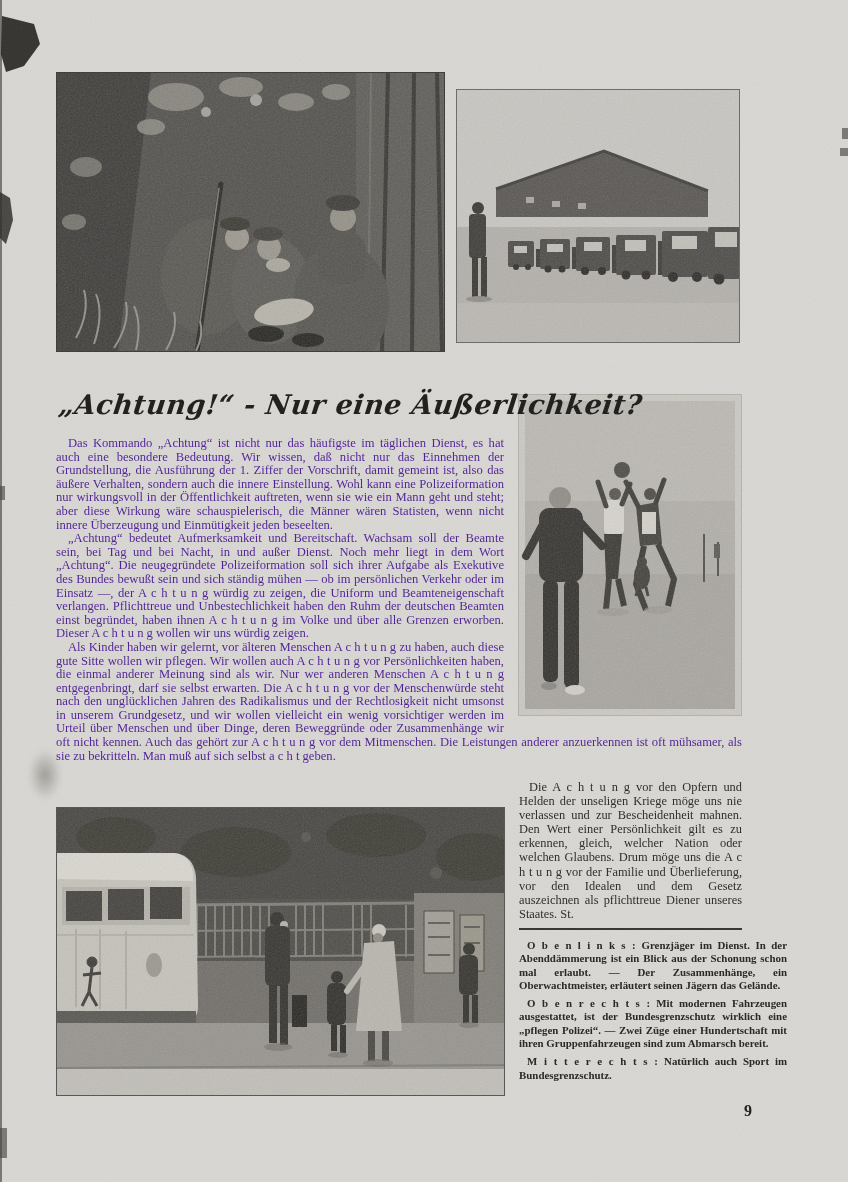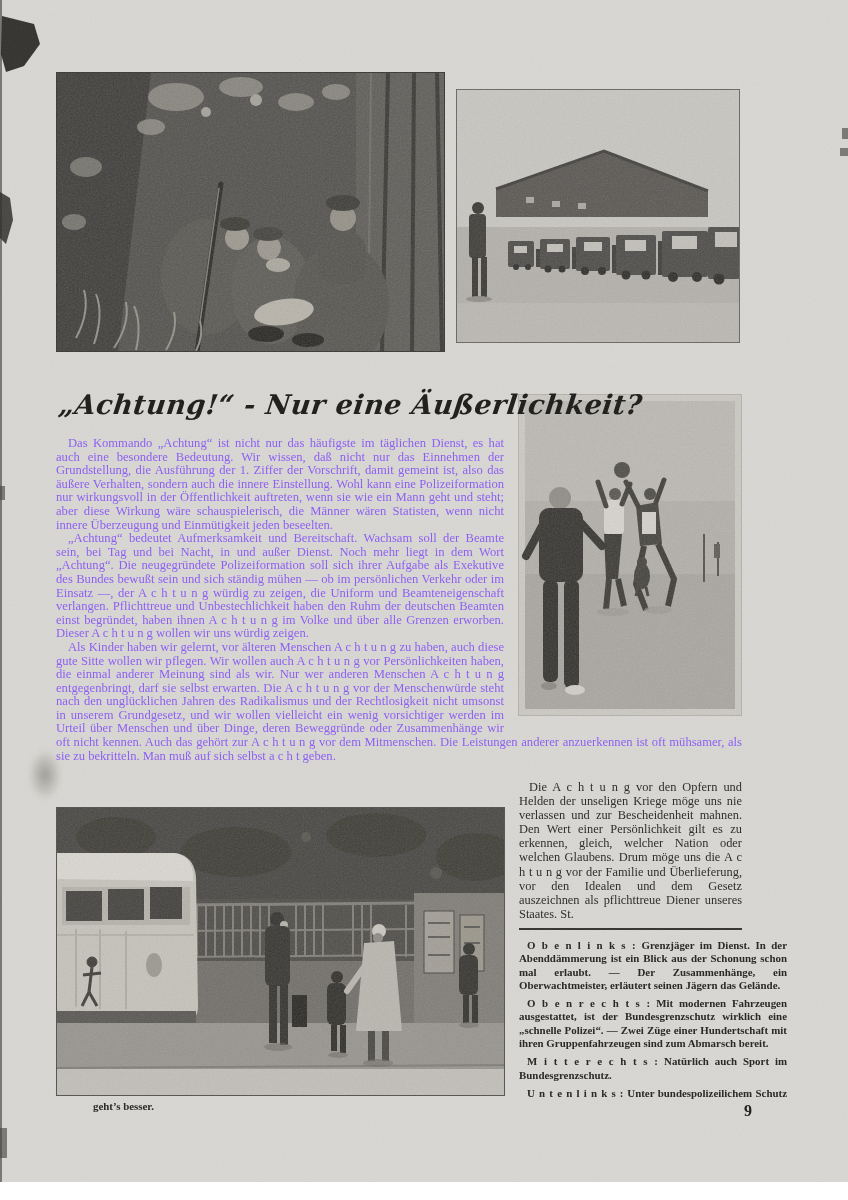--- a/index.html
+++ b/index.html
@@ -13,21 +13,21 @@
   .photo{position:absolute;z-index:2;display:block;}
   .article-top{position:absolute;left:56px;top:382px;width:686px;z-index:2;}
   .headline{
     margin:0 0 9px 0;padding:0;
     font-family:"DejaVu Serif",serif;font-style:italic;font-weight:bold;
     font-size:27px;line-height:46px;letter-spacing:.5px;color:#1a1a18;
     white-space:nowrap;
   }
   .headline .hl-inner{display:inline-block;transform:skewX(-7deg);transform-origin:left bottom;}
   .photo-float-right{float:right;width:224px;height:322px;margin:12px 0 10px 14px;}
-  p.body-par{margin:0;font-size:12.6px;line-height:13.6px;text-align:justify;text-indent:12px;color:#8b5cf6;}
+  p.body-par{margin:0;font-size:12.6px;line-height:13.6px;text-align:justify;text-indent:12px;color:#4c1d95;}
   .article-bottom{position:absolute;left:56px;top:780px;width:731px;z-index:2;}
   .photo-float-left{float:left;width:449px;height:289px;margin:27px 14px 0 0;}
   p.rcol-par{margin:0 45px 0 0;font-size:12.4px;line-height:14.1px;text-align:justify;text-indent:10px;color:#282828;}
   .rule{border:none;border-top:2px solid #32322f;margin:7px 45px 9px 0;}
   .caps{margin-left:37px;}
   p.cap{margin:0 0 5px 0;font-weight:bold;font-size:10.9px;line-height:13.3px;text-align:justify;text-indent:8px;color:#232321;}
   .cap-lead{letter-spacing:.4px;}
   .pagenum{position:absolute;left:744px;top:1102px;font-weight:bold;font-size:16px;color:#1c1c1a;z-index:2;}
   
   .edge-line{position:absolute;left:0;top:0;width:2px;height:1182px;background:#55544f;opacity:.75;z-index:3;}
@@ -349,23 +349,22 @@
       <ellipse cx="413" cy="218" rx="10" ry="3" fill="#6e6b66" opacity="0.6"></ellipse>
     </g>
     <rect width="449" height="289" filter="url(#g4)" opacity="0.18"></rect>
     <rect x="0.5" y="0.5" width="448" height="288" fill="none" stroke="#55534f"></rect>
   </svg>
 
   <p class="rcol-par">Die A c h t u n g vor den Opfern und Helden der unseligen Kriege möge uns nie verlassen und zur Bescheidenheit mahnen. Den Wert einer Persönlichkeit gilt es zu erkennen, gleich, welcher Nation oder welchen Glaubens. Drum möge uns die A c h t u n g vor der Familie und Überlieferung, vor den Idealen und dem Gesetz auszeichnen als pflichttreue Diener unseres Staates. St.</p>
   <hr class="rule">
   <div class="caps">
     <p class="cap"><span class="cap-lead">O b e n  l i n k s :</span> <span>Grenzjäger im Dienst. In der Abenddämmerung ist ein Blick aus der Schonung schon mal erlaubt. — Der Zusammenhänge, ein Oberwachtmeister, erläutert seinen Jägern das Gelände.</span></p>
-    <p class="cap"><span class="cap-lead">O b e n  r e c h t s :</span> <span>Mit modernen Fahrzeugen ausgestattet, ist der Bundesgrenzschutz wirklich eine „schnelle Polizei“. — Zwei Züge einer Hundertschaft mit ihren Gruppenfahrzeugen sind zum Abmarsch bereit.</span></p>
+    <p class="cap"><span class="cap-lead">O b e n  r e c h t s :</span> <span>Mit modernen Fahrzeugen ausgestattet, ist der Bundesgrenzschutz wirklich eine „pflegen Polizei“. — Zwei Züge einer Hundertschaft mit ihren Gruppenfahrzeugen sind zum Abmarsch bereit.</span></p>
     <p class="cap"><span class="cap-lead">M i t t e  r e c h t s :</span> <span>Natürlich auch Sport im Bundesgrenzschutz.</span></p>
-    <p class="cap"><span class="cap-lead">U n t e n  l i n k s :</span> <span>Unter bundespolizeilichem Schutz geht’s besser.</span></p>
   </div>
 </div>
 
 <div class="pagenum">9</div>
 
 <div class="edge-line"></div>
 <svg class="artifact" style="left:0;top:12px;" width="46" height="64">
   <polygon points="2,4 34,12 40,32 24,54 6,60 1,42" fill="#1a1a17" opacity="0.88"></polygon>
 </svg>
 <svg class="artifact" style="left:0;top:192px;" width="16" height="54">

